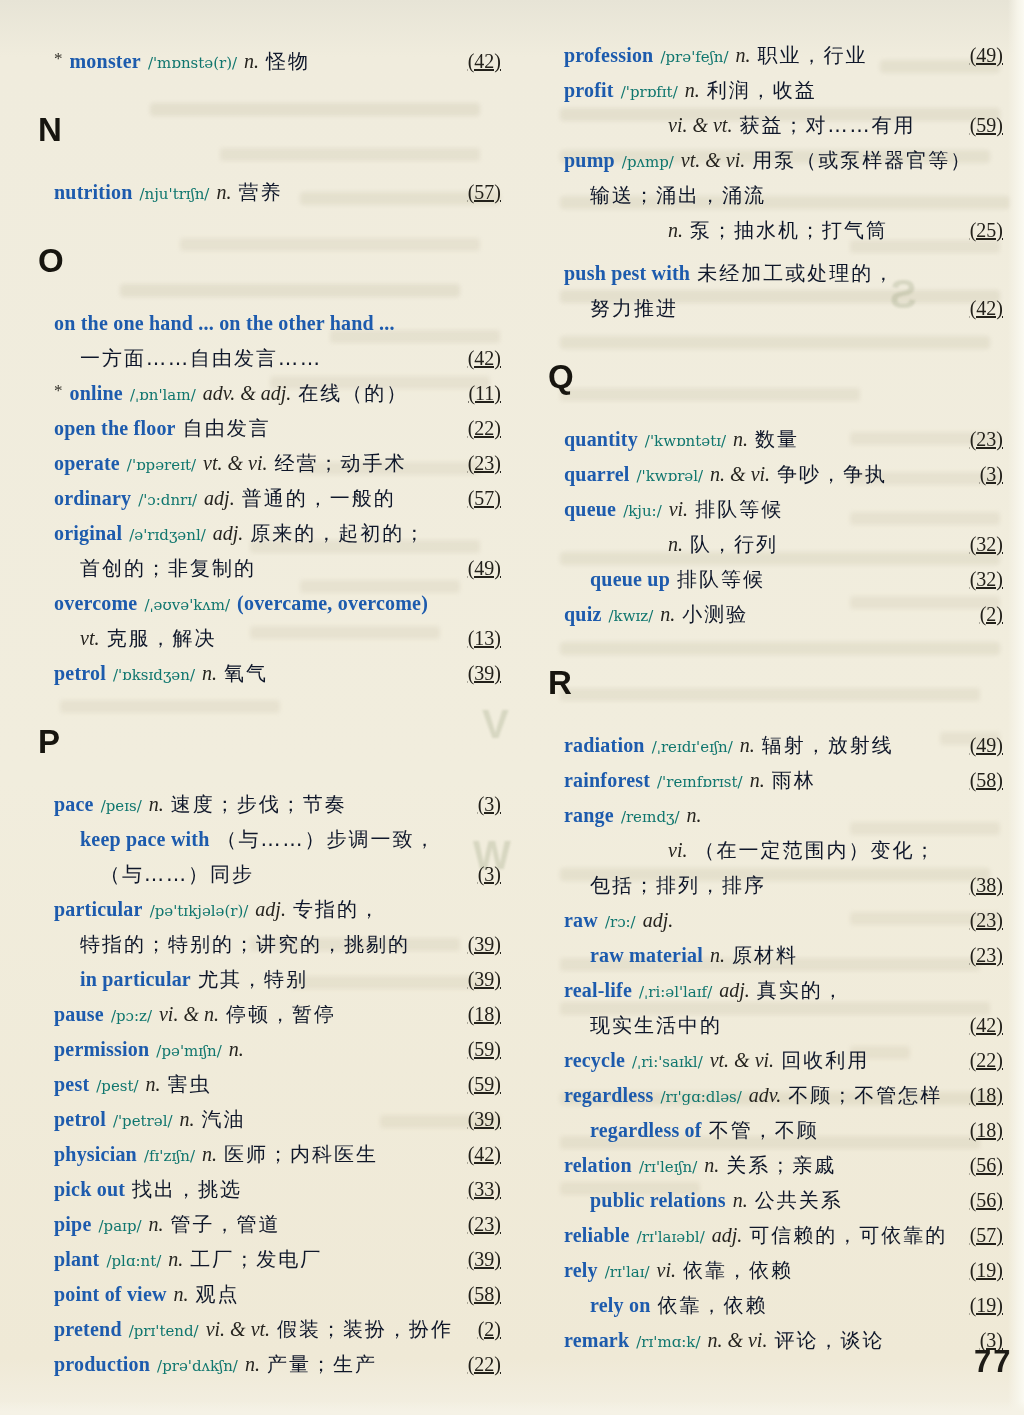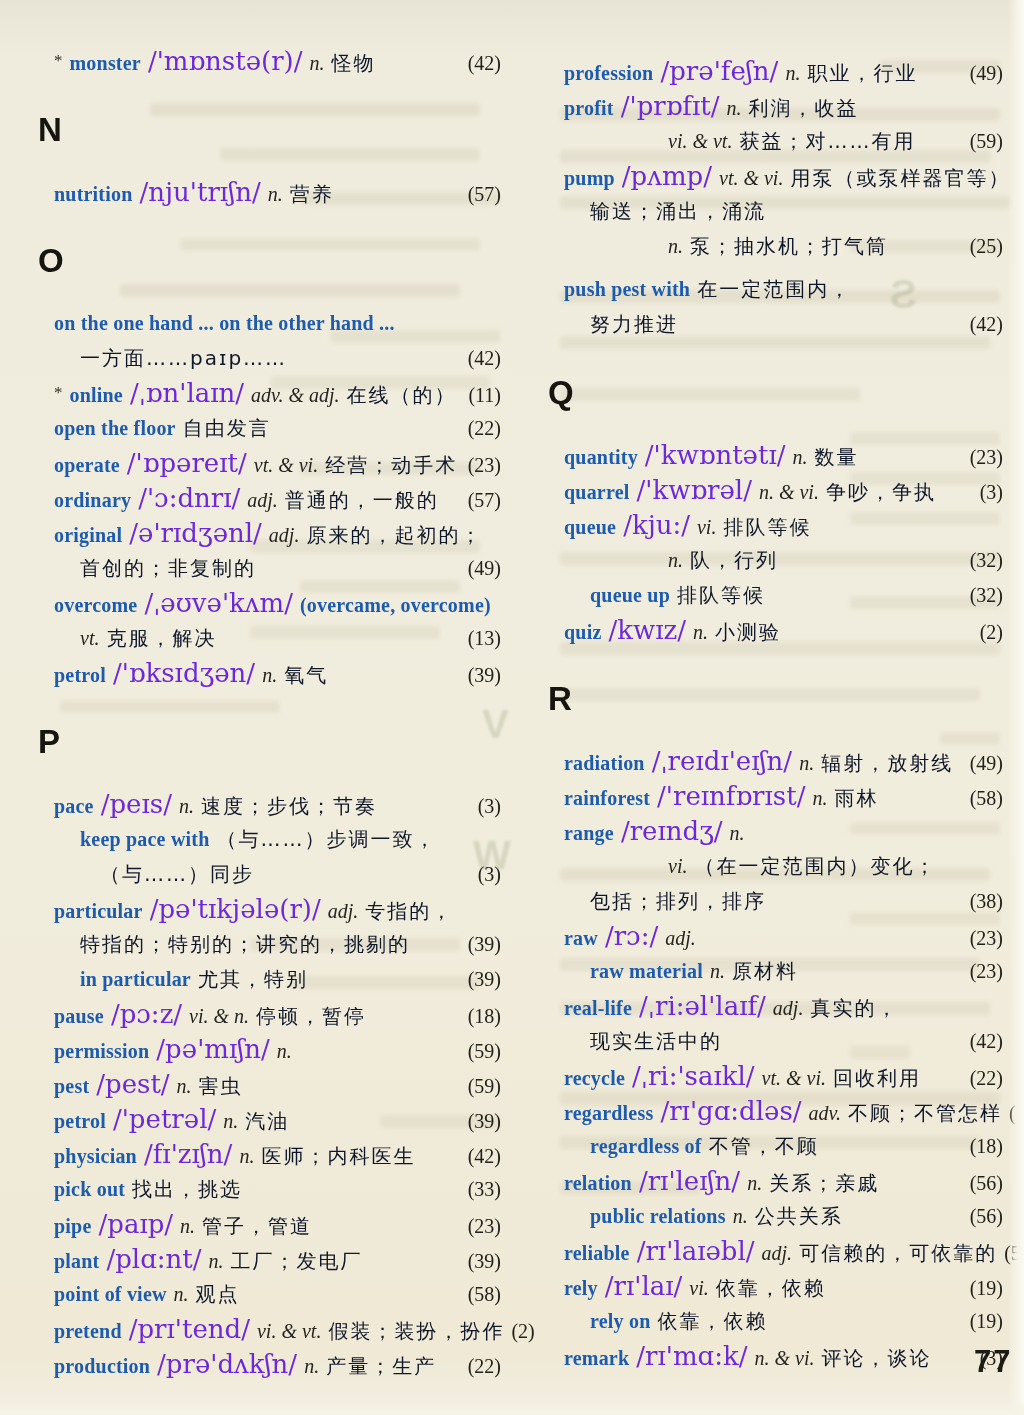--- a/index.html
+++ b/index.html
@@ -11,37 +11,37 @@
     color:#24221c;
   }
   
   .edge-right{position:absolute;right:0;top:0;width:16px;height:100%;
     background:linear-gradient(90deg, rgba(250,249,240,0) 0%, #f6f4e9 60%, #fbfaf2 100%);}
   .edge-bottom{position:absolute;left:0;bottom:0;width:100%;height:14px;
     background:linear-gradient(180deg, rgba(250,249,240,0) 0%, #f5f2e6 80%);}
 
   .col{position:absolute;}
   .col-left{left:38px;top:44px;width:470px;}
-  .col-right{left:548px;top:54px;width:462px;}
+  .col-right{left:548px;top:38px;width:462px;}
 
   .line{
     display:flex;align-items:baseline;white-space:nowrap;
     height:35px;line-height:35px;font-size:20px;position:relative;
   }
   .line > span{margin-right:7px;}
   .i0{padding-left:16px;}
   .i1{padding-left:42px;}
   .i2{padding-left:62px;}
   .i3{padding-left:120px;}
 
   .hw,.hwb{font-family:"Liberation Serif", serif;font-weight:bold;color:#1d5bad;letter-spacing:.2px;}
-  .ph{font-family:"DejaVu Serif", serif;color:#6d28d9;font-size:26px;}
+  .ph{font-family:"DejaVu Serif", serif;color:#0f766e;font-size:15px;}
   .pos{font-family:"Liberation Serif", serif;font-style:italic;color:#26241f;}
   .cn{font-family:"DejaVu Sans", sans-serif;font-size:20px;letter-spacing:2px;color:#0f172a;}
-  .pg{margin-left:auto;margin-right:0;font-family:"Liberation Serif", serif;color:#23211b;}
+  .pg{margin-left:auto;margin-right:0;font-family:"Liberation Serif", serif;color:#23211b;text-decoration:underline;}
   .star{position:relative;top:-4px;font-size:17px;margin-right:2px;color:#33312a;}
 
   .section{
     font-family:"Liberation Sans", sans-serif;font-weight:900;font-size:33px;
     height:46px;line-height:46px;margin-top:28px;margin-bottom:22px;
     color:#17150f;letter-spacing:1px;
   }
   .m-extra{margin-top:8px;}
 
   .page-number{
@@ -120,21 +120,21 @@
       <span class="ph">/nju'trɪʃn/</span>
       <span class="pos">n.</span>
       <span class="cn">营养</span>
       <span class="pg">(57)</span>
     </div>
     <div class="section">O</div>
     <div class="line i0">
       <span class="hw">on the one hand ... on the other hand ...</span>
     </div>
     <div class="line i1">
-      <span class="cn">一方面……paɪp……</span>
+      <span class="cn">一方面……自由发言……</span>
       <span class="pg">(42)</span>
     </div>
     <div class="line i0">
       <span class="star">*</span>
       <span class="hw">online</span>
       <span class="ph">/ˌɒn'laɪn/</span>
       <span class="pos">adv. &amp; adj.</span>
       <span class="cn">在线（的）</span>
       <span class="pg">(11)</span>
     </div>
@@ -317,21 +317,21 @@
     <div class="line i1">
       <span class="cn">输送；涌出，涌流</span>
     </div>
     <div class="line i3">
       <span class="pos">n.</span>
       <span class="cn">泵；抽水机；打气筒</span>
       <span class="pg">(25)</span>
     </div>
     <div class="line i0 m-extra">
       <span class="hw">push pest with</span>
-      <span class="cn">在一定范围内，</span>
+      <span class="cn">未经加工或处理的，</span>
     </div>
     <div class="line i1">
       <span class="cn">努力推进</span>
       <span class="pg">(42)</span>
     </div>
     <div class="section">Q</div>
     <div class="line i0">
       <span class="hw">quantity</span>
       <span class="ph">/'kwɒntətɪ/</span>
       <span class="pos">n.</span>

